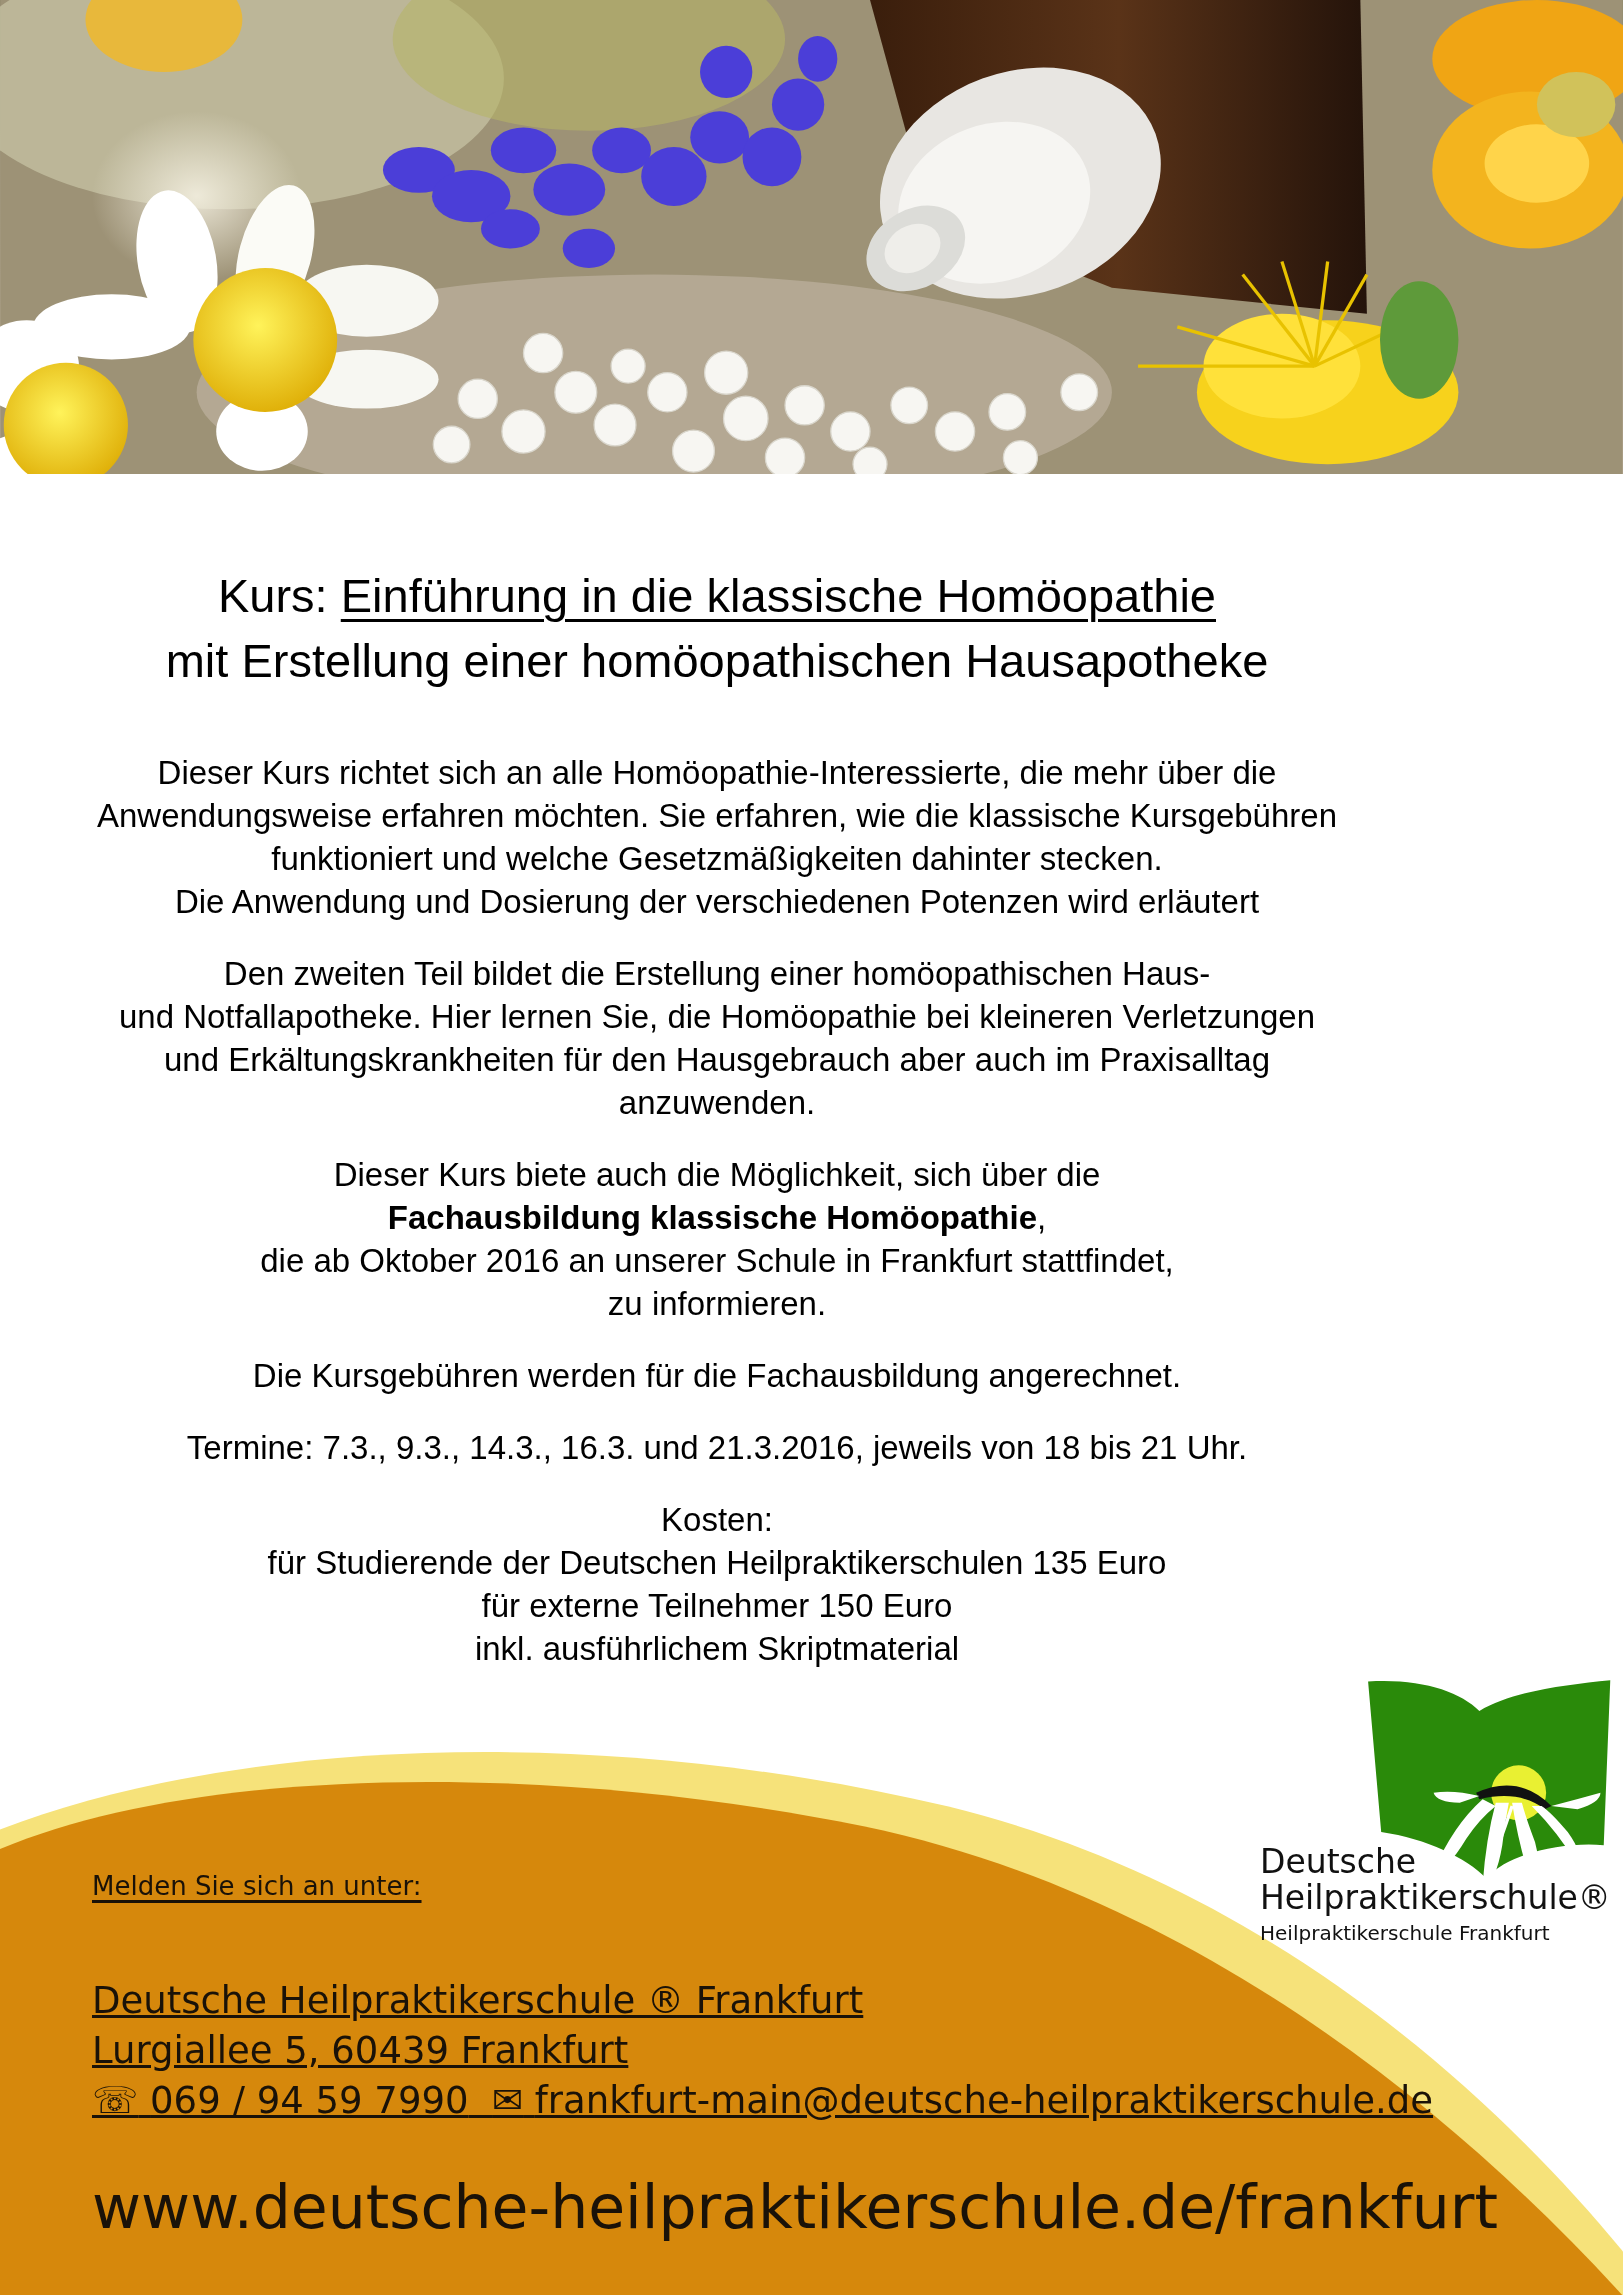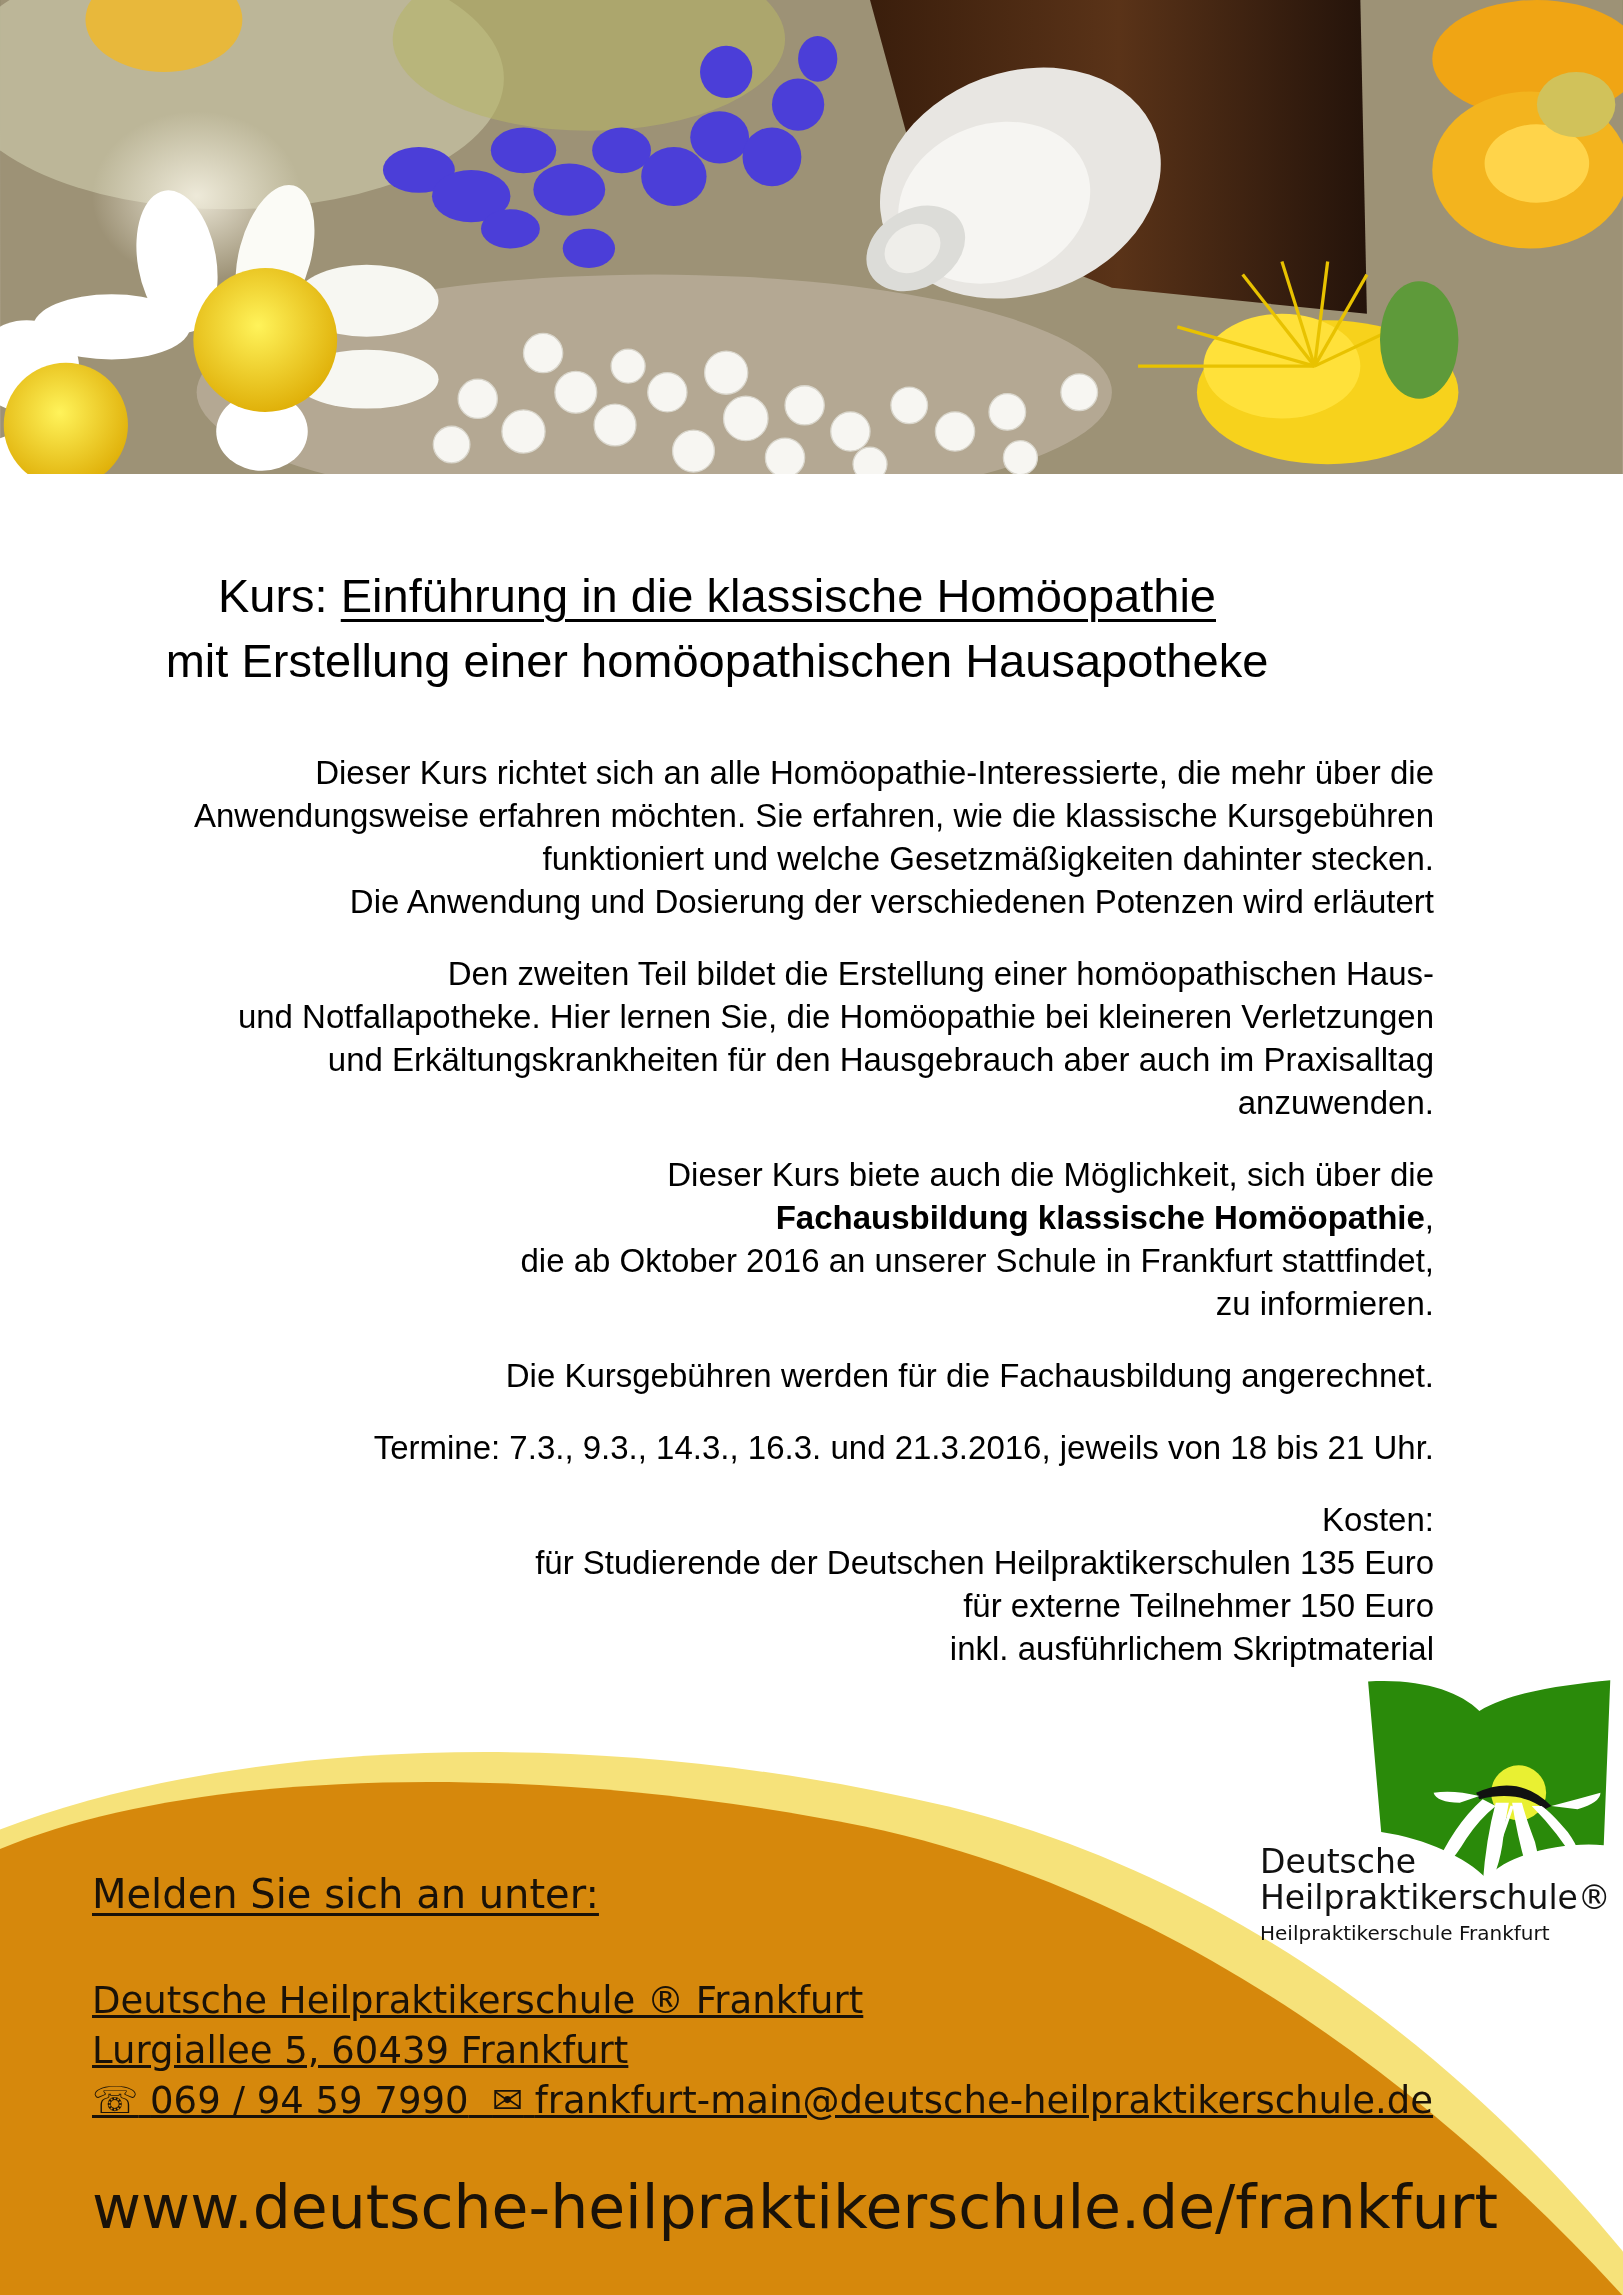--- a/index.html
+++ b/index.html
@@ -24,33 +24,33 @@
     .content {
       position: absolute; left: 0; top: 563px; width: 1434px;
       text-align: center;
     }
     .title {
       font-size: 47px; line-height: 65px; margin: 0;
       font-weight: normal;
     }
     .title .u { text-decoration: underline; text-decoration-thickness: 3.3px; text-underline-offset: 6.5px; }
     .para {
-      font-size: 33px; line-height: 43px; margin: 0; text-align: right;
+      font-size: 33px; line-height: 43px; margin: 0;
     }
     .para b { font-weight: bold; }
     .block { margin-top: 29px; }
 
     
     .wave { position: absolute; left: 0; top: 1728px; }
     .footer-text {
       position: absolute; left: 92px; font-family: "DejaVu Sans", sans-serif;
       color: #1a1208; transform-origin: left top;
     }
     .register {
-      top: 1871px; font-size: 40px; text-decoration: underline;
+      top: 1871px; font-size: 26px; text-decoration: underline;
       text-decoration-thickness: 2.6px; text-underline-offset: 5.2px;
     }
     .addr { font-size: 37px; line-height: 50px; text-decoration: underline; }
     .url { top: 2172px; font-size: 60px; }
 
     
     .logo { position: absolute; left: 1237px; top: 1675px; width: 380px; height: 288px; }
     .logo-text {
       position: absolute; left: 1260px; font-family: "DejaVu Sans", sans-serif; color: #111;
       white-space: nowrap;

